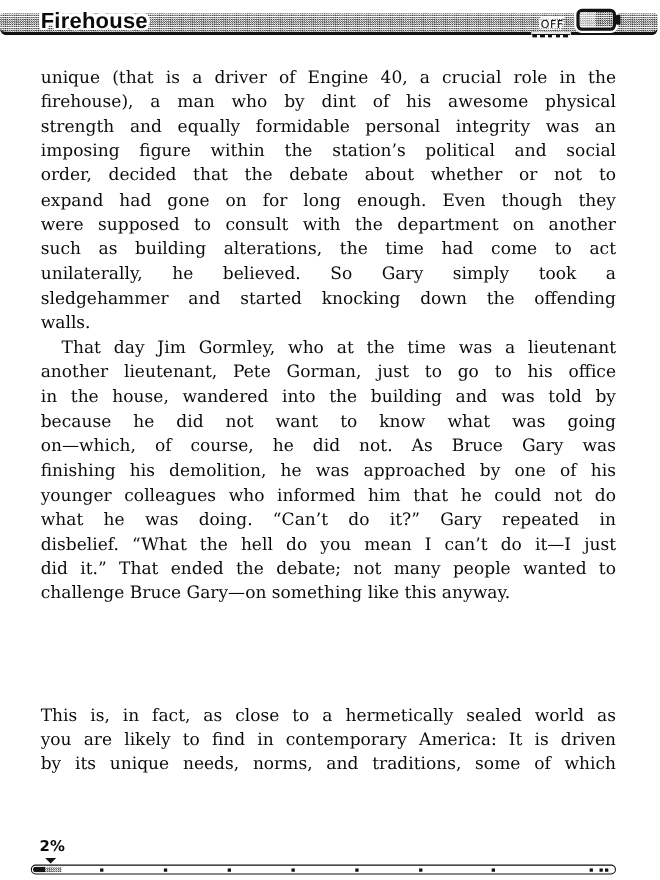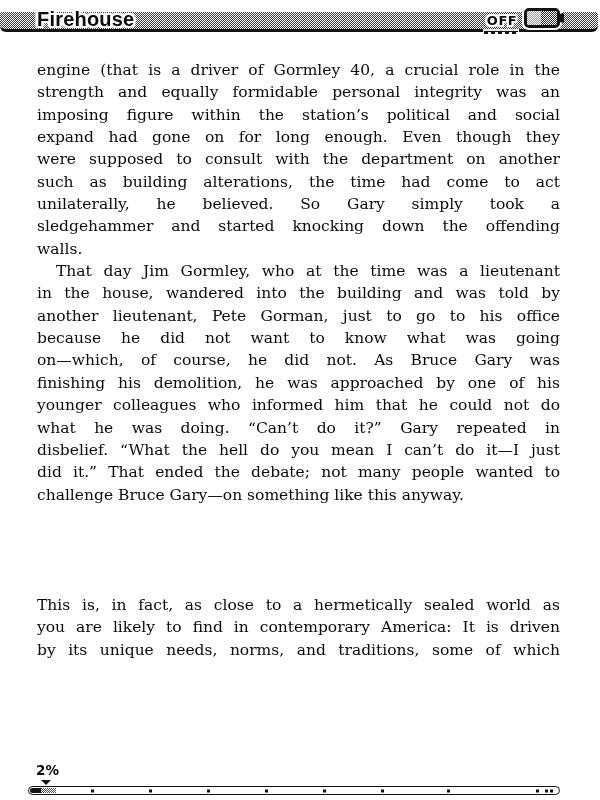--- a/index.html
+++ b/index.html
@@ -31,21 +31,21 @@
       -2px 0 0 #fff, 2px 0 0 #fff, 0 -2px 0 #fff, 0 2px 0 #fff,
       -2px -2px 0 #fff, 2px 2px 0 #fff, -2px 2px 0 #fff, 2px -2px 0 #fff,
       -3px 0 1px #fff, 3px 0 1px #fff;
   }
   .wireless {
     position: absolute; left: 484px; top: 10px; width: 36px;
     text-align: center;
   }
   .wireless-label {
     font-family: "DejaVu Sans", sans-serif;
-    font-weight: bold; font-size: 13px; line-height: 12px;
+    font-weight: normal; font-size: 10px; line-height: 12px;
     color: #0a0a0a; letter-spacing: 0.5px; display: inline-block;
     text-shadow:
       -2px 0 0 #fff, 2px 0 0 #fff, 0 -2px 0 #fff, 0 2px 0 #fff,
       -2px -2px 0 #fff, 2px 2px 0 #fff, -2px 2px 0 #fff, 2px -2px 0 #fff;
   }
   .wireless-dashes {
     display: block; margin-top: 2px; height: 3px; width: 34px;
     background: repeating-linear-gradient(90deg, #111 0 4px, transparent 4px 7px);
     box-shadow: 0 -1px 0 1px rgba(255,255,255,0.9);
   }
@@ -135,34 +135,36 @@
     <span class="wireless-dashes"></span>
   </div>
   <div class="battery">
     <span class="batt-left"></span>
     <span class="batt-right"></span>
     <span class="batt-nub"></span>
   </div>
 
   <div class="reading-area">
     <div class="para">
-      <div class="ln">engine (that is a driver of Gormley 40, a crucial role in the</div>
+      <div class="ln">unique (that is a driver of Engine 40, a crucial role in the</div>
+      <div class="ln">firehouse), a man who by dint of his awesome physical</div>
       <div class="ln">strength and equally formidable personal integrity was an</div>
       <div class="ln">imposing figure within the station’s political and social</div>
+      <div class="ln">order, decided that the debate about whether or not to</div>
       <div class="ln">expand had gone on for long enough. Even though they</div>
       <div class="ln">were supposed to consult with the department on another</div>
       <div class="ln">such as building alterations, the time had come to act</div>
       <div class="ln">unilaterally, he believed. So Gary simply took a</div>
       <div class="ln">sledgehammer and started knocking down the offending</div>
       <div class="ln endp">walls.</div>
     </div>
     <div class="para">
       <div class="ln ind">That day Jim Gormley, who at the time was a lieutenant</div>
+      <div class="ln">another lieutenant, Pete Gorman, just to go to his office</div>
       <div class="ln">in the house, wandered into the building and was told by</div>
-      <div class="ln">another lieutenant, Pete Gorman, just to go to his office</div>
       <div class="ln">because he did not want to know what was going</div>
       <div class="ln">on—which, of course, he did not. As Bruce Gary was</div>
       <div class="ln">finishing his demolition, he was approached by one of his</div>
       <div class="ln">younger colleagues who informed him that he could not do</div>
       <div class="ln">what he was doing. “Can’t do it?” Gary repeated in</div>
       <div class="ln">disbelief. “What the hell do you mean I can’t do it—I just</div>
       <div class="ln">did it.” That ended the debate; not many people wanted to</div>
       <div class="ln endp">challenge Bruce Gary—on something like this anyway.</div>
     </div>
     <div class="para section-break">

